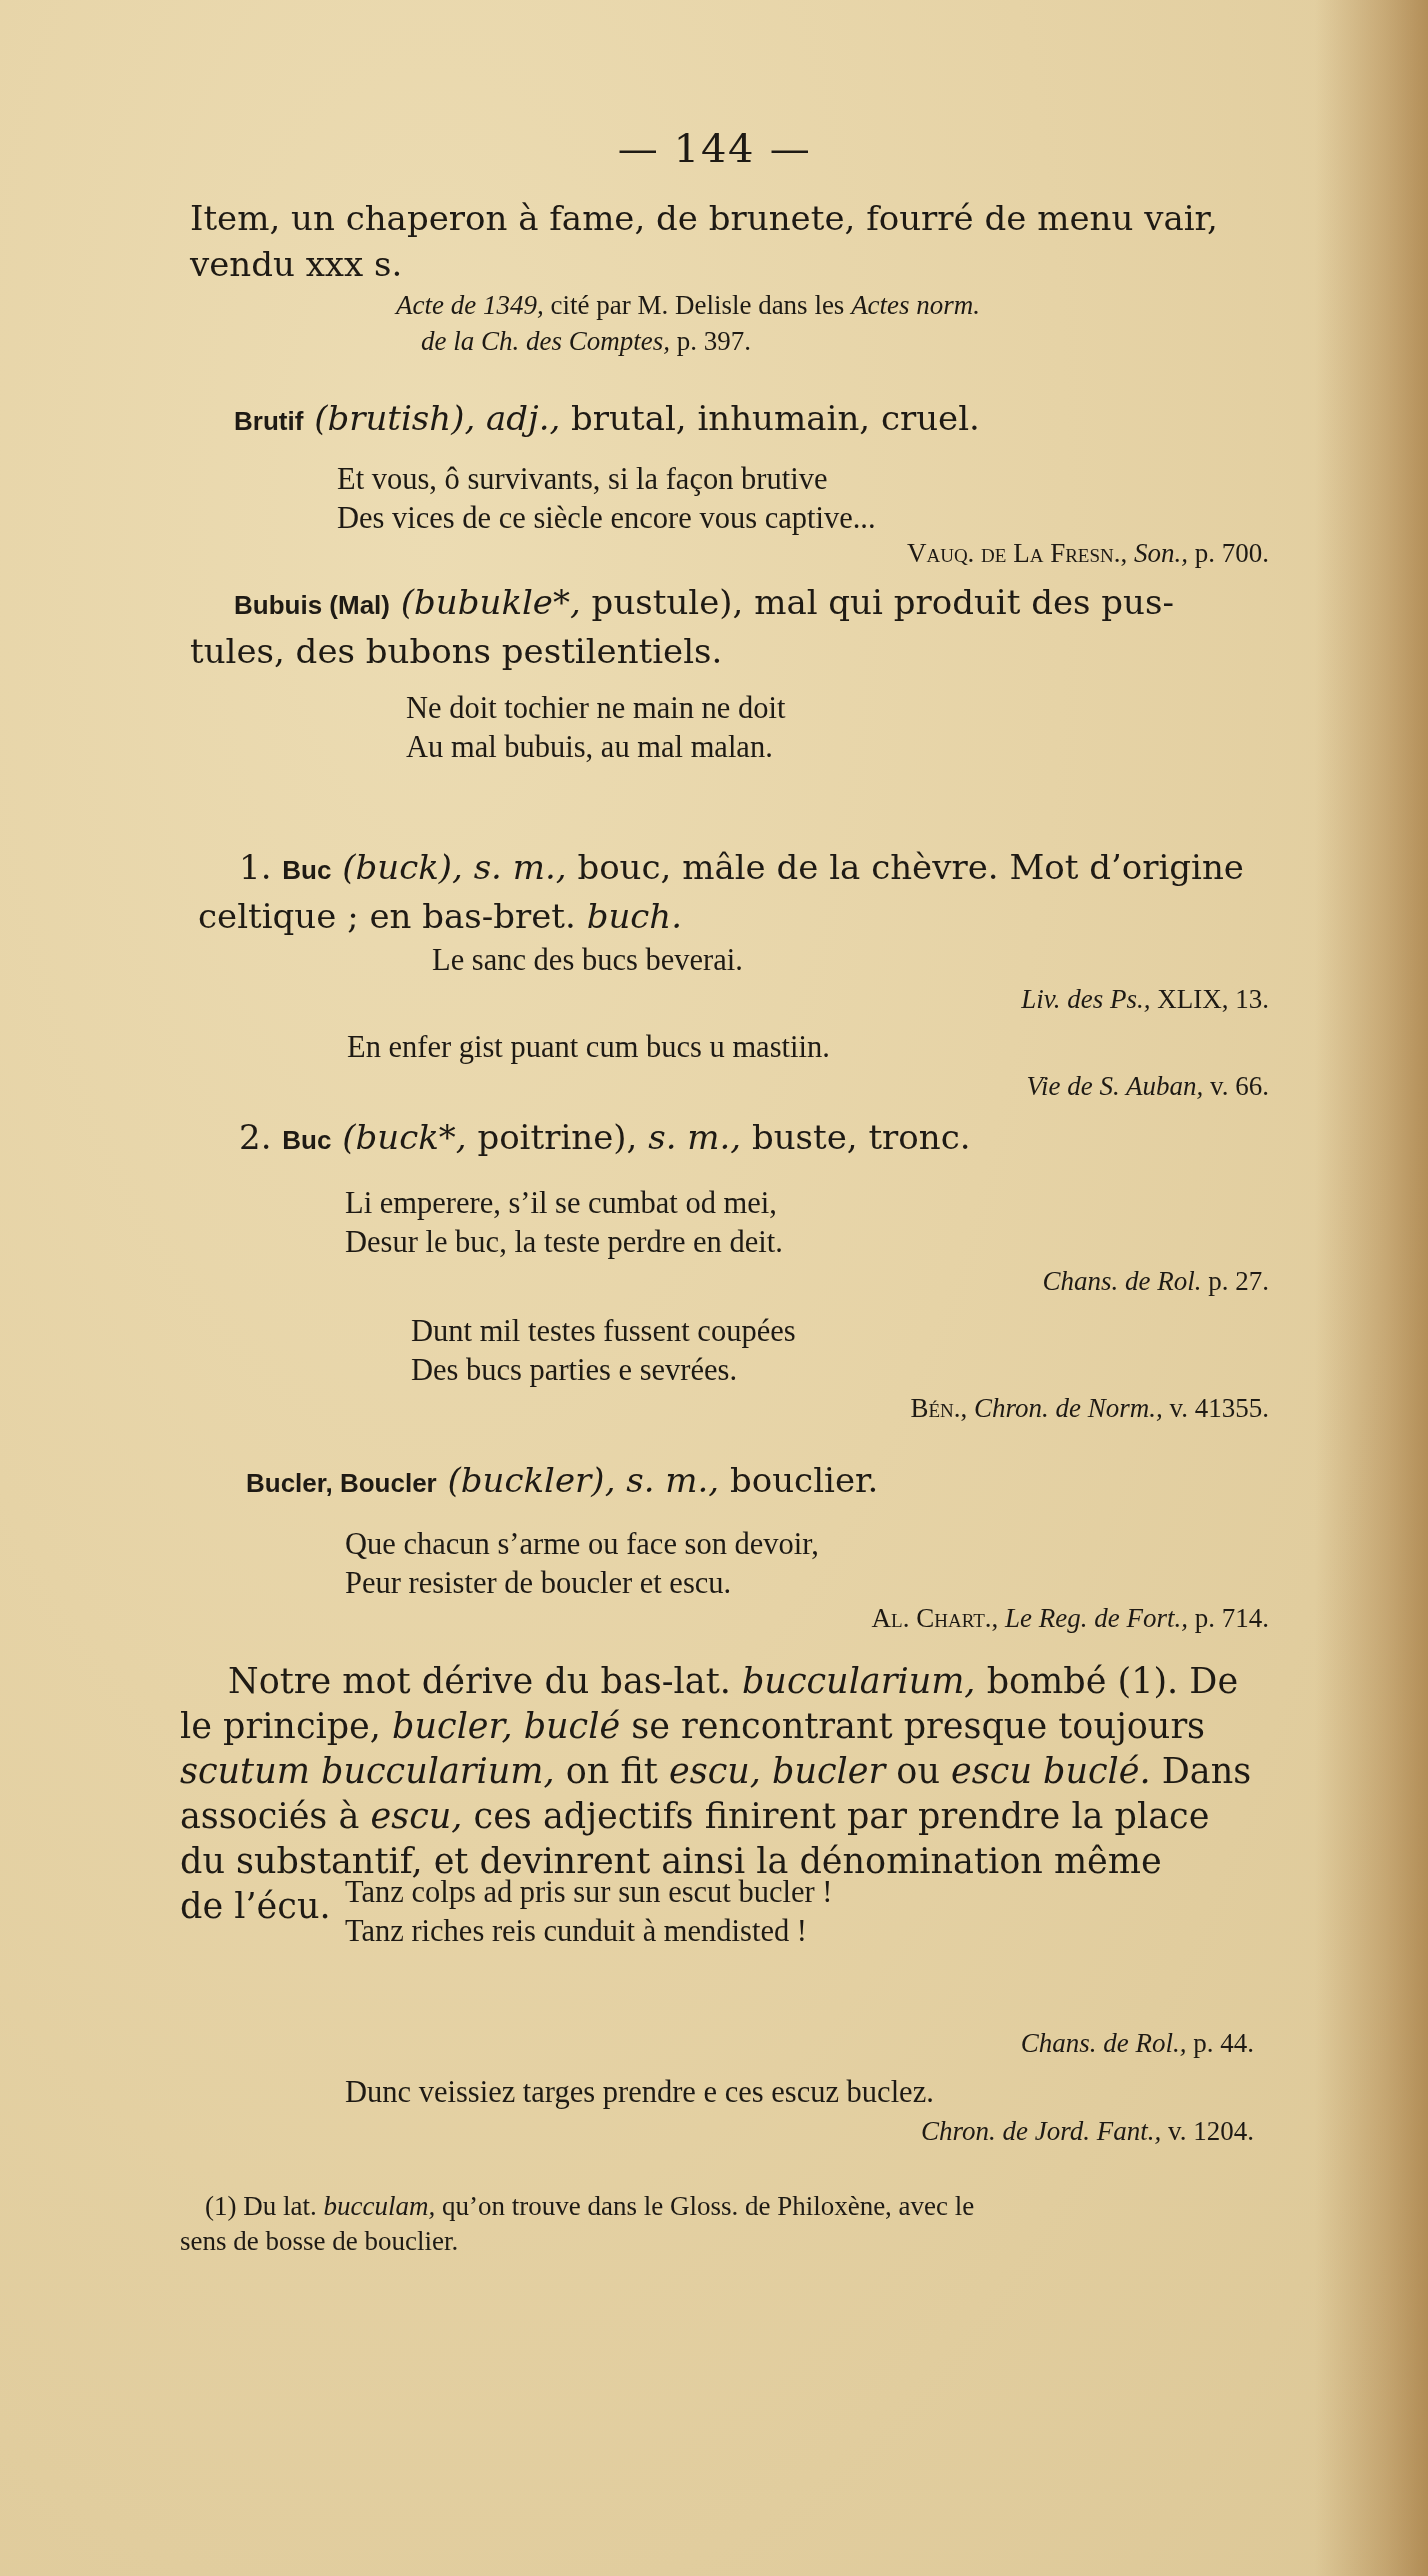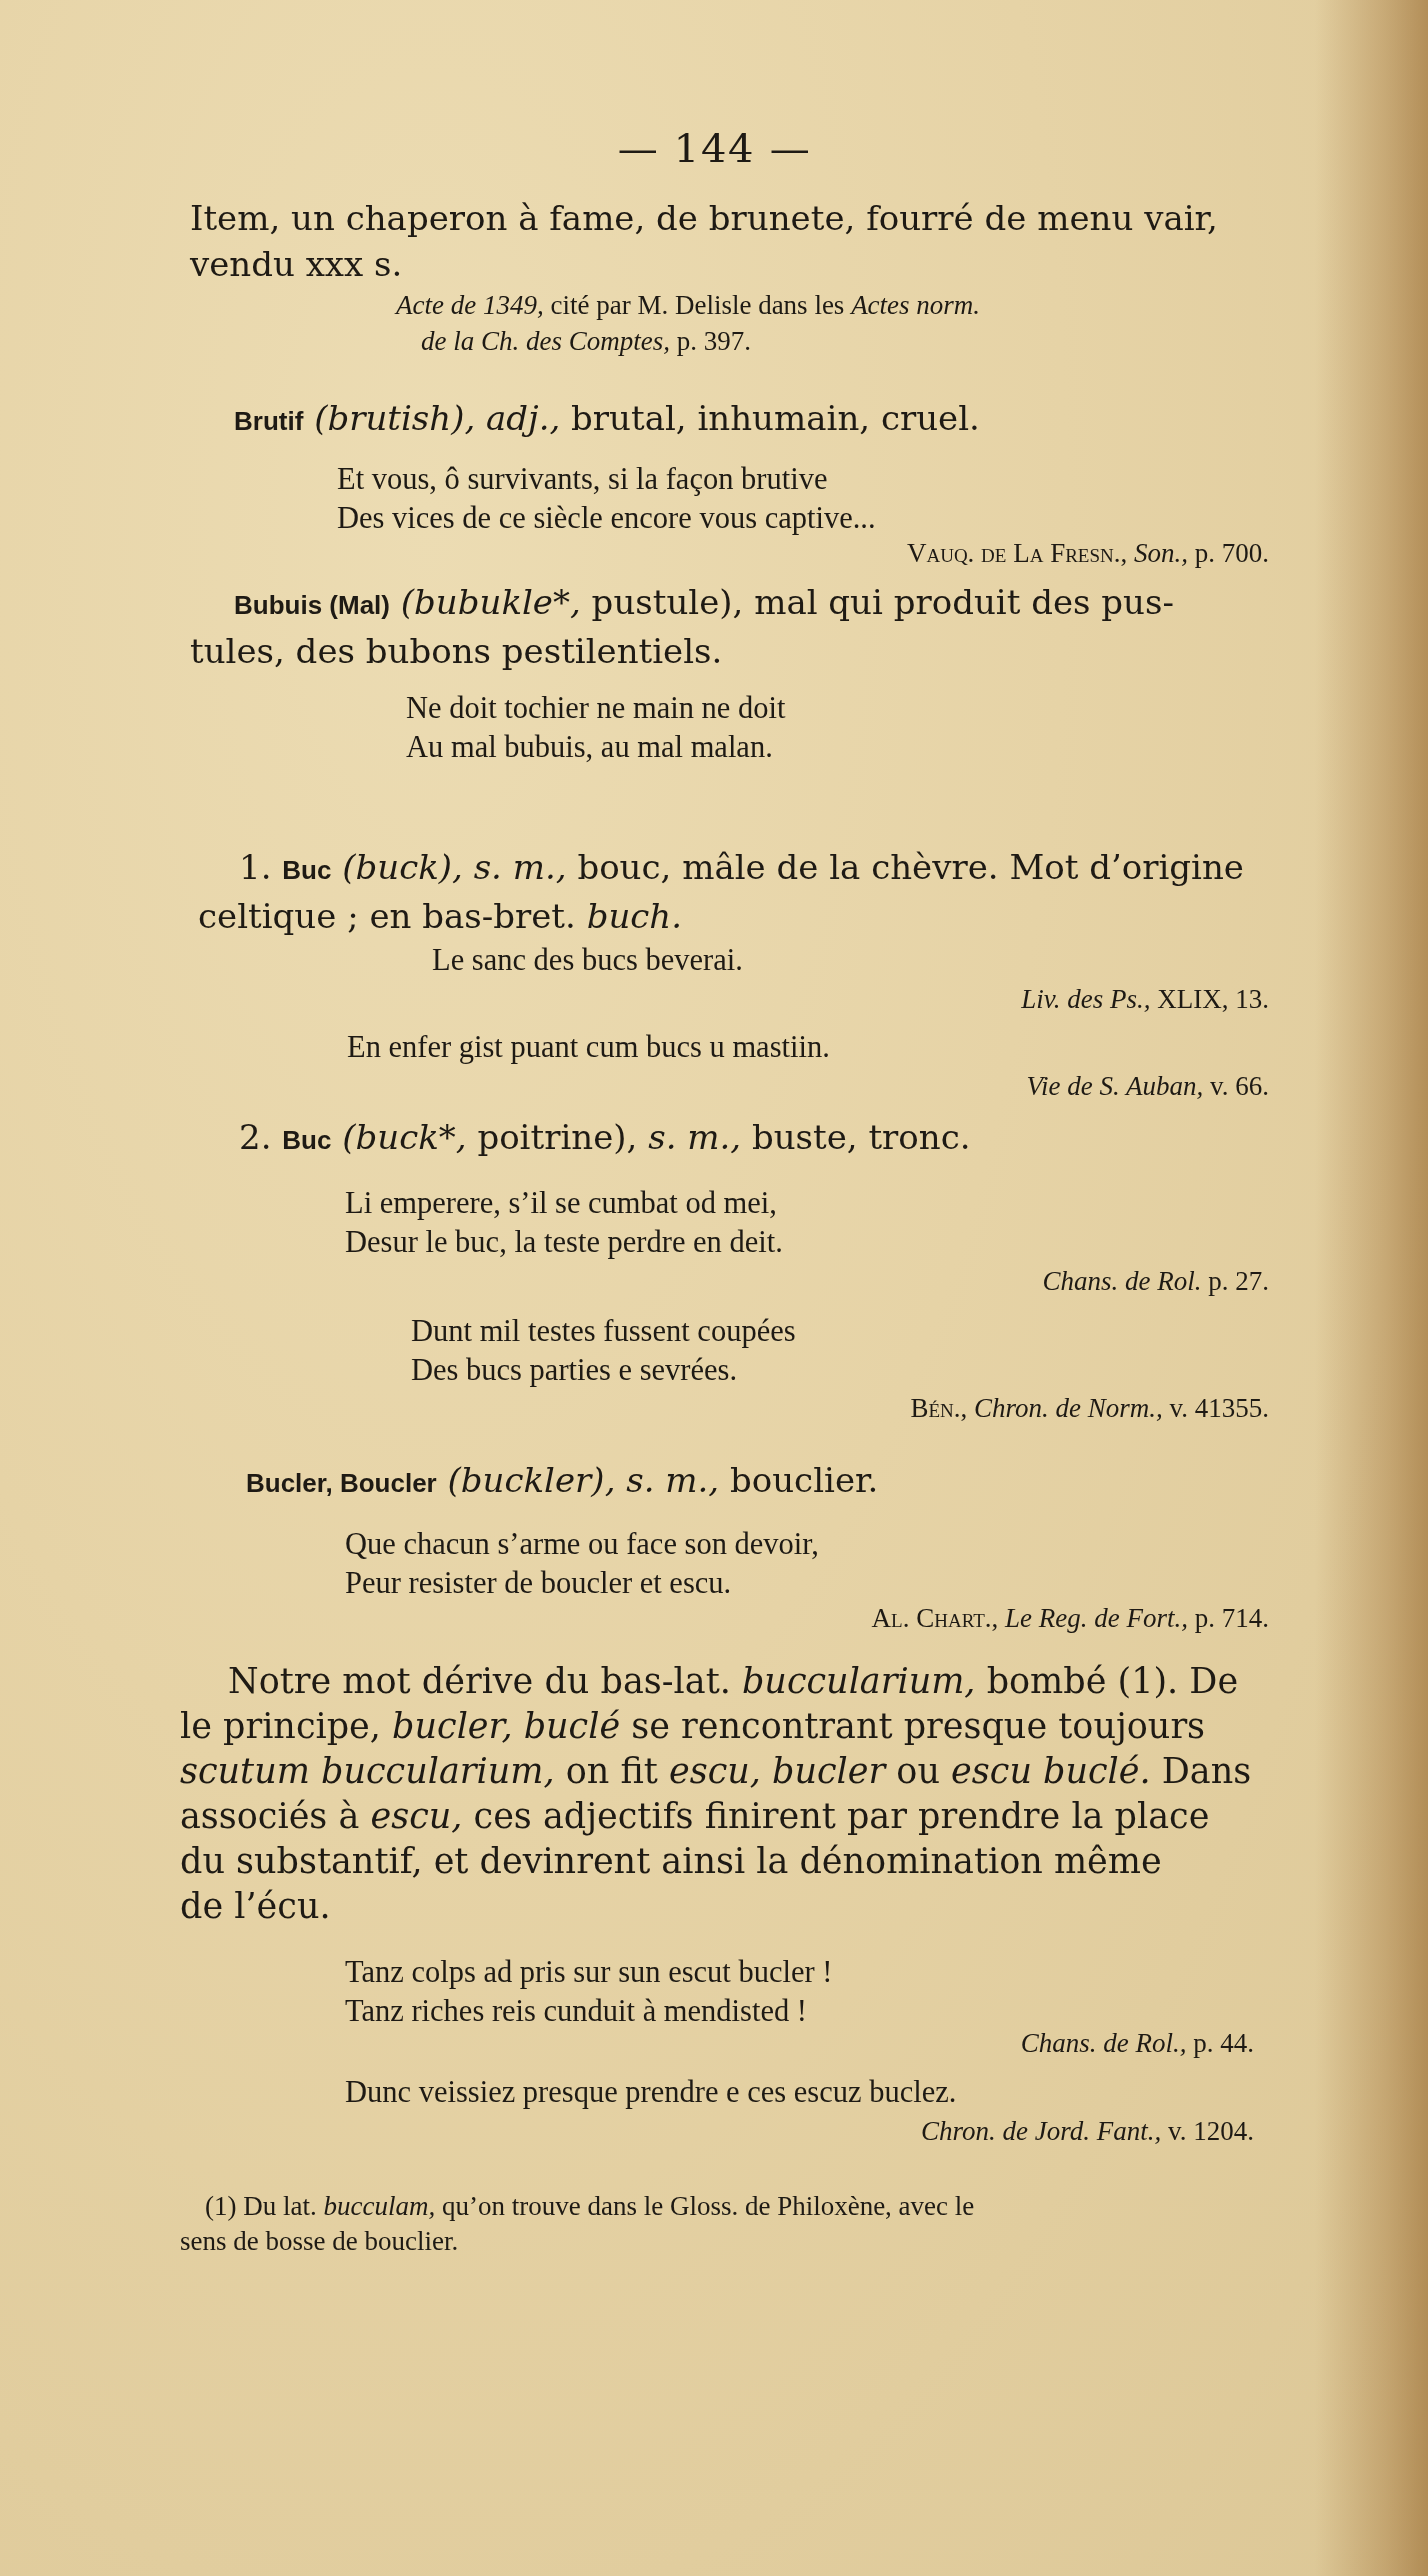--- a/index.html
+++ b/index.html
@@ -109,29 +109,29 @@
 
   <div class="abs body-text justify" style="left:180px; top:1659px; width:1147px; font-size:35px; line-height:45px;">
     <div style="padding-left:48px;"><span>Notre mot dérive du bas-lat. </span><i>buccularium,</i><span> bombé (1). De</span></div>
     <div><span>le principe, </span><i>bucler, buclé</i><span> se rencontrant presque toujours</span></div>
     <div><i>scutum buccularium,</i><span> on fit </span><i>escu, bucler</i><span> ou </span><i>escu buclé.</i><span> Dans</span></div>
     <div><span>associés à </span><i>escu,</i><span> ces adjectifs finirent par prendre la place</span></div>
     <div>du substantif, et devinrent ainsi la dénomination même</div>
     <div>de l’écu.</div>
   </div>
 
-  <div class="abs verse" style="left:345px; top:1953px;">
+  <div class="abs verse" style="left:345px; top:1873px;">
     <div>Tanz colps ad pris sur sun escut bucler !</div>
     <div>Tanz riches reis cunduit à mendisted !</div>
   </div>
   <div class="abs cite" style="left:495px; top:2025px; width:759px;">
     <i>Chans. de Rol.,</i><span> p. 44.</span>
   </div>
   <div class="abs verse" style="left:345px; top:2073px;">
-    <div>Dunc veissiez presque prendre e ces escuz buclez.</div>
+    <div>Dunc veissiez targes prendre e ces escuz buclez.</div>
   </div>
   <div class="abs cite" style="left:495px; top:2113px; width:759px;">
     <i>Chron. de Jord. Fant.,</i><span> v. 1204.</span>
   </div>
 
   <div class="abs foot" style="left:180px; top:2189px; width:1147px;">
     <div style="padding-left:25px;"><span>(1) Du lat. </span><i>bucculam,</i><span> qu’on trouve dans le Gloss. de Philoxène, avec le</span></div>
     <div>sens de bosse de bouclier.</div>
   </div>
 

